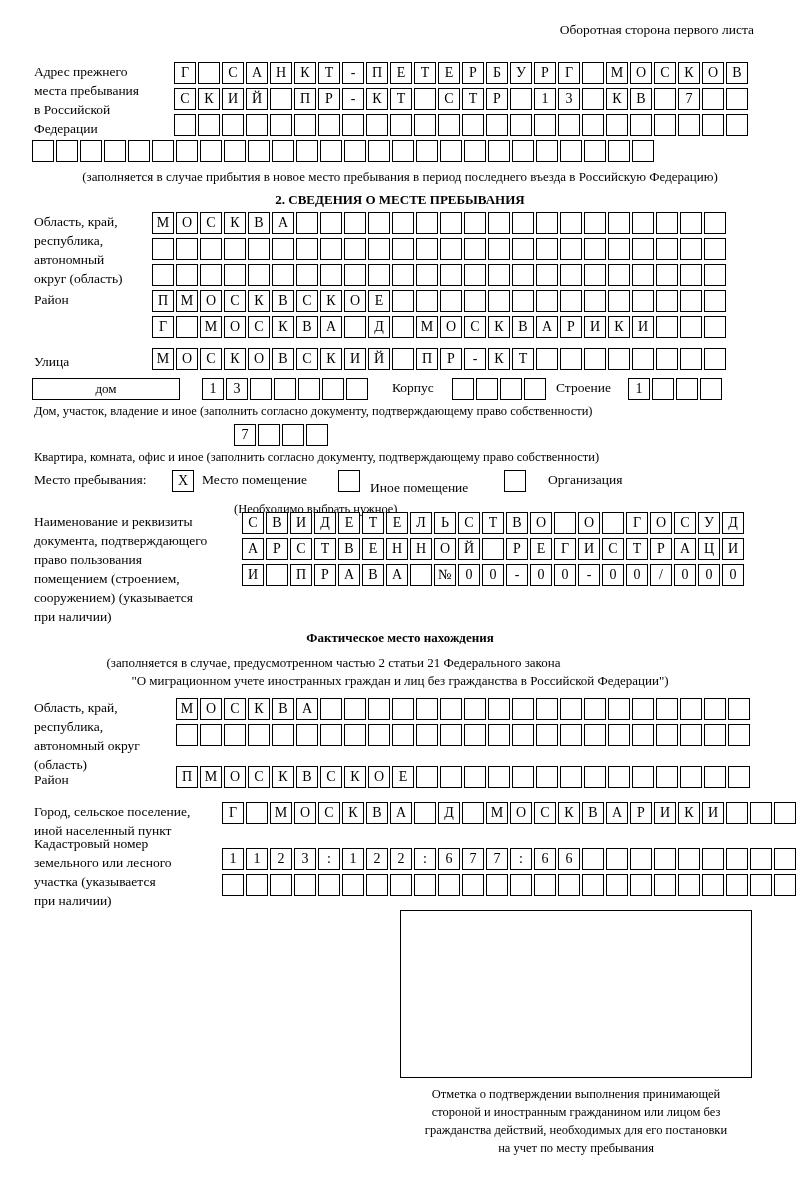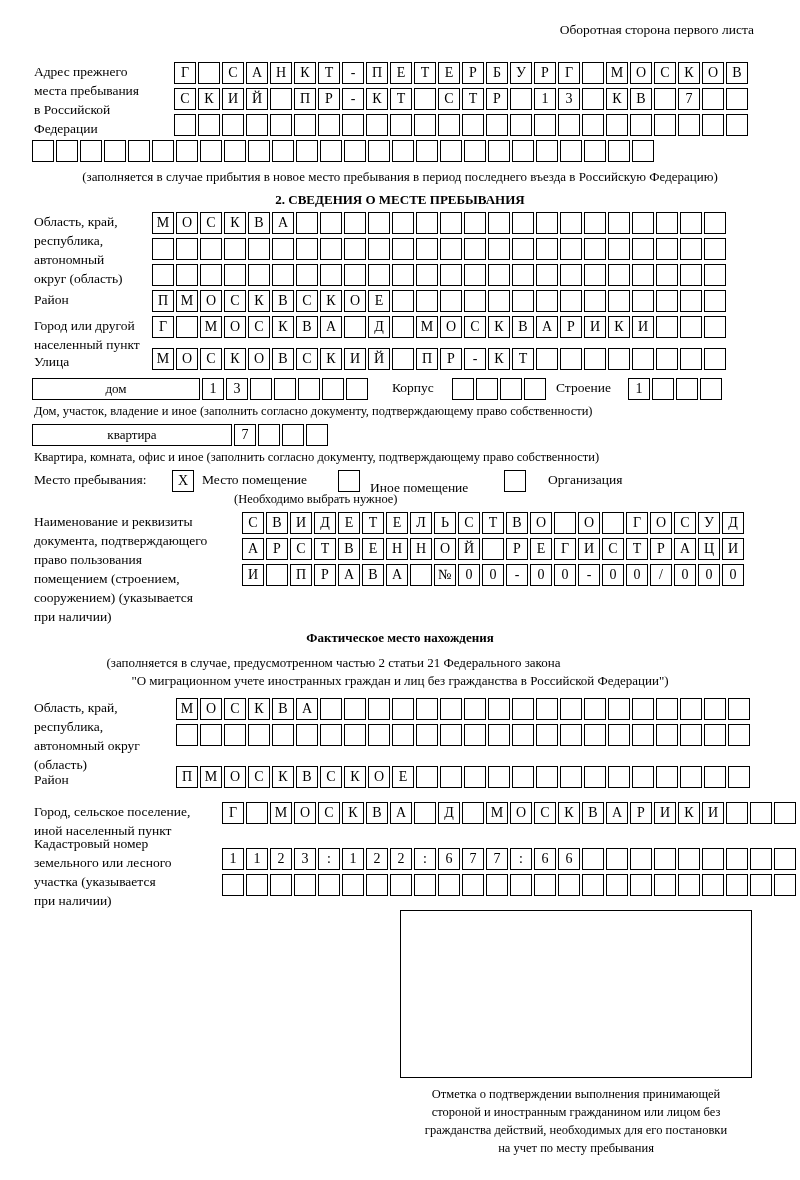--- a/index.html
+++ b/index.html
@@ -330,22 +330,20 @@
       <div class="cell blank"></div>
       <div class="cell blank"></div>
       <div class="cell blank"></div>
       <div class="cell blank"></div>
       <div class="cell blank"></div>
       <div class="cell blank"></div>
       <div class="cell blank"></div>
       <div class="cell blank"></div>
     </div>
 
-  <div class="lbl" style="left:34px; top:316px; width:150px;">Город или другой
-населенный пункт</div>
   <div class="boxrow" id="s2-city-0" style="left:152px; top:316px;">
       <div class="cell">Г</div>
       <div class="cell blank"></div>
       <div class="cell">М</div>
       <div class="cell">О</div>
       <div class="cell">С</div>
       <div class="cell">К</div>
       <div class="cell">В</div>
       <div class="cell">А</div>
       <div class="cell blank"></div>
@@ -387,21 +385,21 @@
       <div class="cell blank"></div>
       <div class="cell blank"></div>
       <div class="cell blank"></div>
       <div class="cell blank"></div>
       <div class="cell blank"></div>
       <div class="cell blank"></div>
       <div class="cell blank"></div>
       <div class="cell blank"></div>
     </div>
 
-  <div class="widebox" style="left:32px; top:378px; width:168px;">дом</div>
+  <div class="widebox" style="left:32px; top:378px; width:148px;">дом</div>
   <div class="boxrow" id="s2-house" style="left:202px; top:378px;">
       <div class="cell">1</div>
       <div class="cell">3</div>
       <div class="cell blank"></div>
       <div class="cell blank"></div>
       <div class="cell blank"></div>
       <div class="cell blank"></div>
       <div class="cell blank"></div>
     </div>
   <div class="inline-lbl" style="left:392px; top:378px;">Корпус</div>
@@ -414,37 +412,36 @@
   <div class="inline-lbl" style="left:556px; top:378px;">Строение</div>
   <div class="boxrow" id="s2-stroenie" style="left:628px; top:378px;">
       <div class="cell">1</div>
       <div class="cell blank"></div>
       <div class="cell blank"></div>
       <div class="cell blank"></div>
     </div>
 
   <div class="lbl small" style="left:34px; top:402px;">Дом, участок, владение и иное (заполнить согласно документу, подтверждающему право собственности)</div>
 
-  <div class="widebox" style="left:32px; top:424px; width:200px;">квартира</div>
   <div class="boxrow" id="s2-flat" style="left:234px; top:424px;">
       <div class="cell">7</div>
       <div class="cell blank"></div>
       <div class="cell blank"></div>
       <div class="cell blank"></div>
     </div>
   <div class="lbl small" style="left:34px; top:448px;text-align:center;">Квартира, комната, офис и иное (заполнить согласно документу, подтверждающему право собственности)</div>
 
   <div class="inline-lbl" style="left:34px; top:470px;">Место пребывания:</div>
   <div class="cb" style="position:absolute; left:172px; top:470px;">X</div>
   <div class="inline-lbl" style="left:202px; top:470px;">Место помещение</div>
   <div class="cb" style="position:absolute; left:338px; top:470px;"></div>
   <div class="inline-lbl" style="left:370px; top:478px;">Иное помещение</div>
   <div class="cb" style="position:absolute; left:504px; top:470px;"></div>
   <div class="inline-lbl" style="left:548px; top:470px;">Организация</div>
-  <div class="lbl small" style="left:234px; top:490px;">(Необходимо выбрать нужное)</div>
+  <div class="lbl small" style="left:234px; top:500px;">(Необходимо выбрать нужное)</div>
 
   <div class="lbl" style="left:34px; top:512px; width:210px;">Наименование и реквизиты
 документа, подтверждающего
 право пользования
 помещением (строением,
 сооружением) (указывается
 при наличии)</div>
   <div class="boxrow" id="s2-doc-0" style="left:242px; top:512px;">
       <div class="cell">С</div>
       <div class="cell">В</div>

